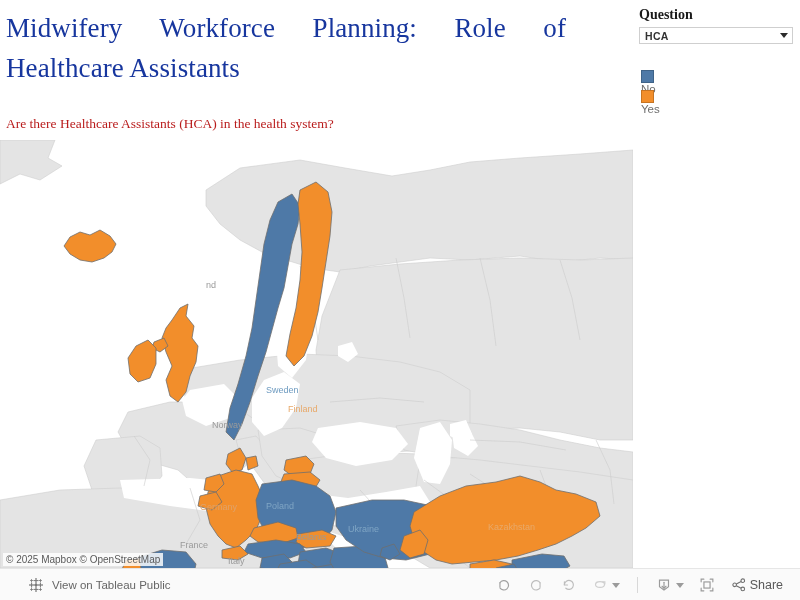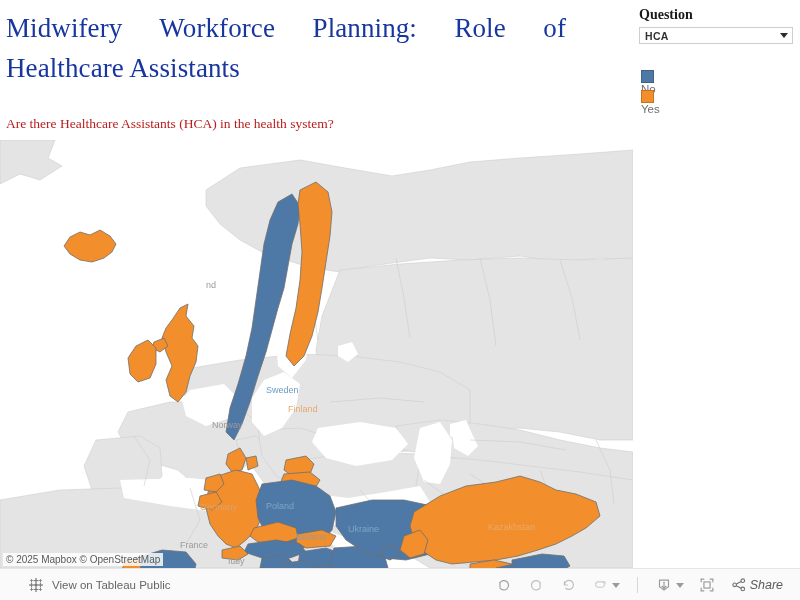--- a/index.html
+++ b/index.html
@@ -194,21 +194,20 @@
     width: 1px;
     height: 16px;
     background: #d8d8d8;
     margin: 0 10px;
   }
   .share-text {
     font-family: "Liberation Sans", sans-serif;
     font-size: 12.5px;
     color: #5a5a5a;
     margin-left: 2px;
-    font-style: italic;
   }
 
   .country-label {
     font-family: "Liberation Sans", sans-serif;
     fill: #9a9a9a;
     font-size: 9px;
   }
   .country-label-on {
     font-family: "Liberation Sans", sans-serif;
     font-size: 9px;

